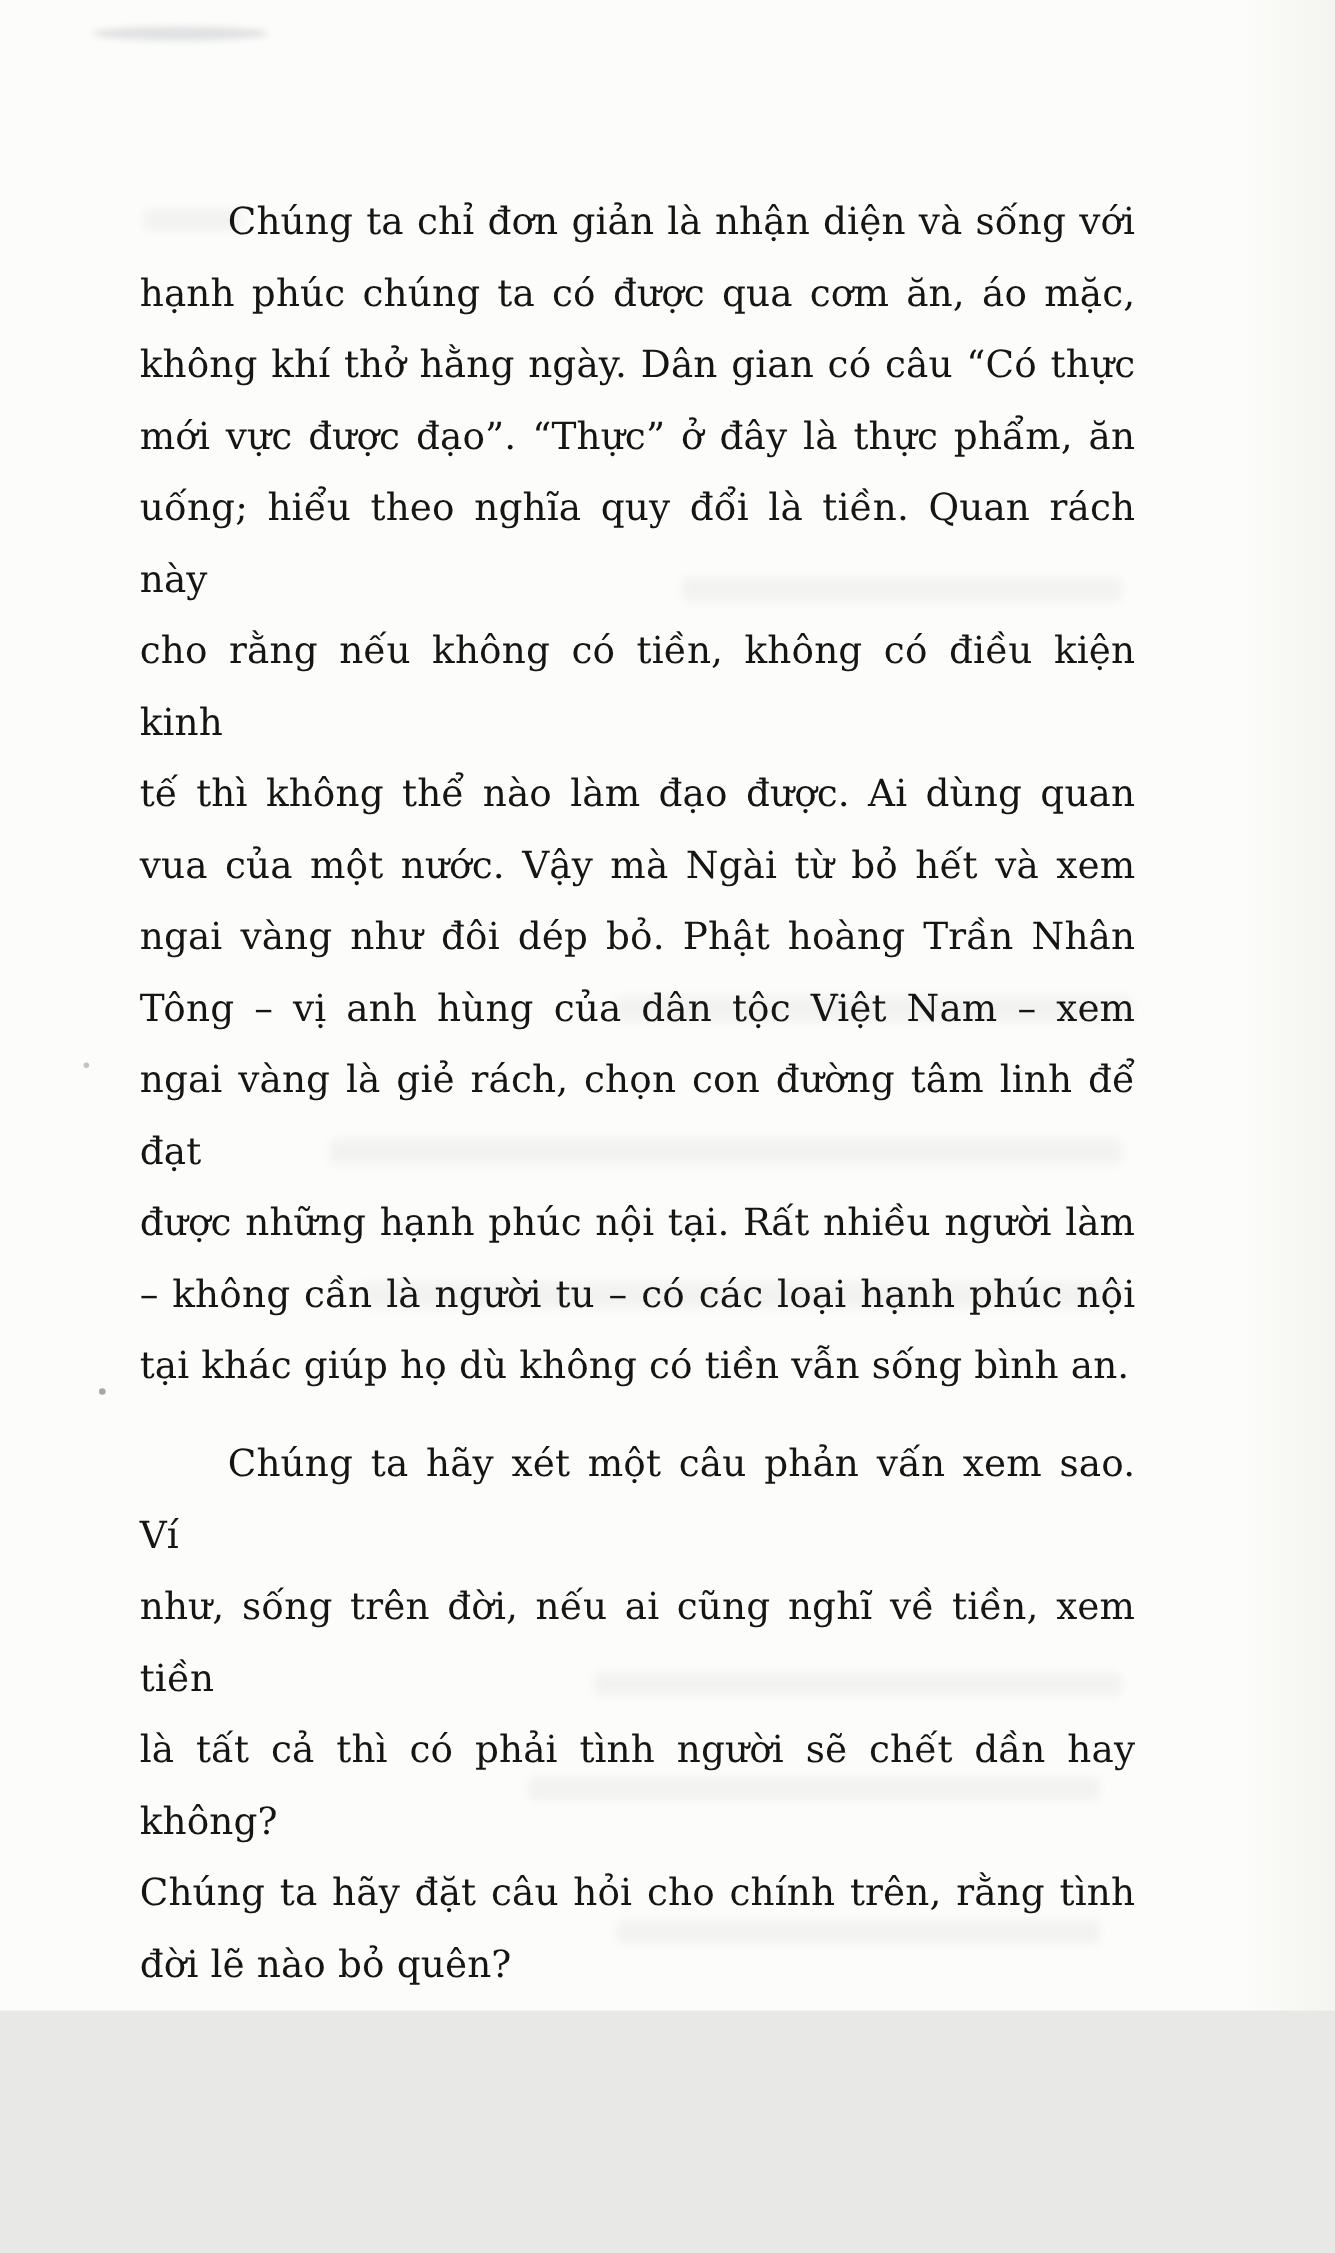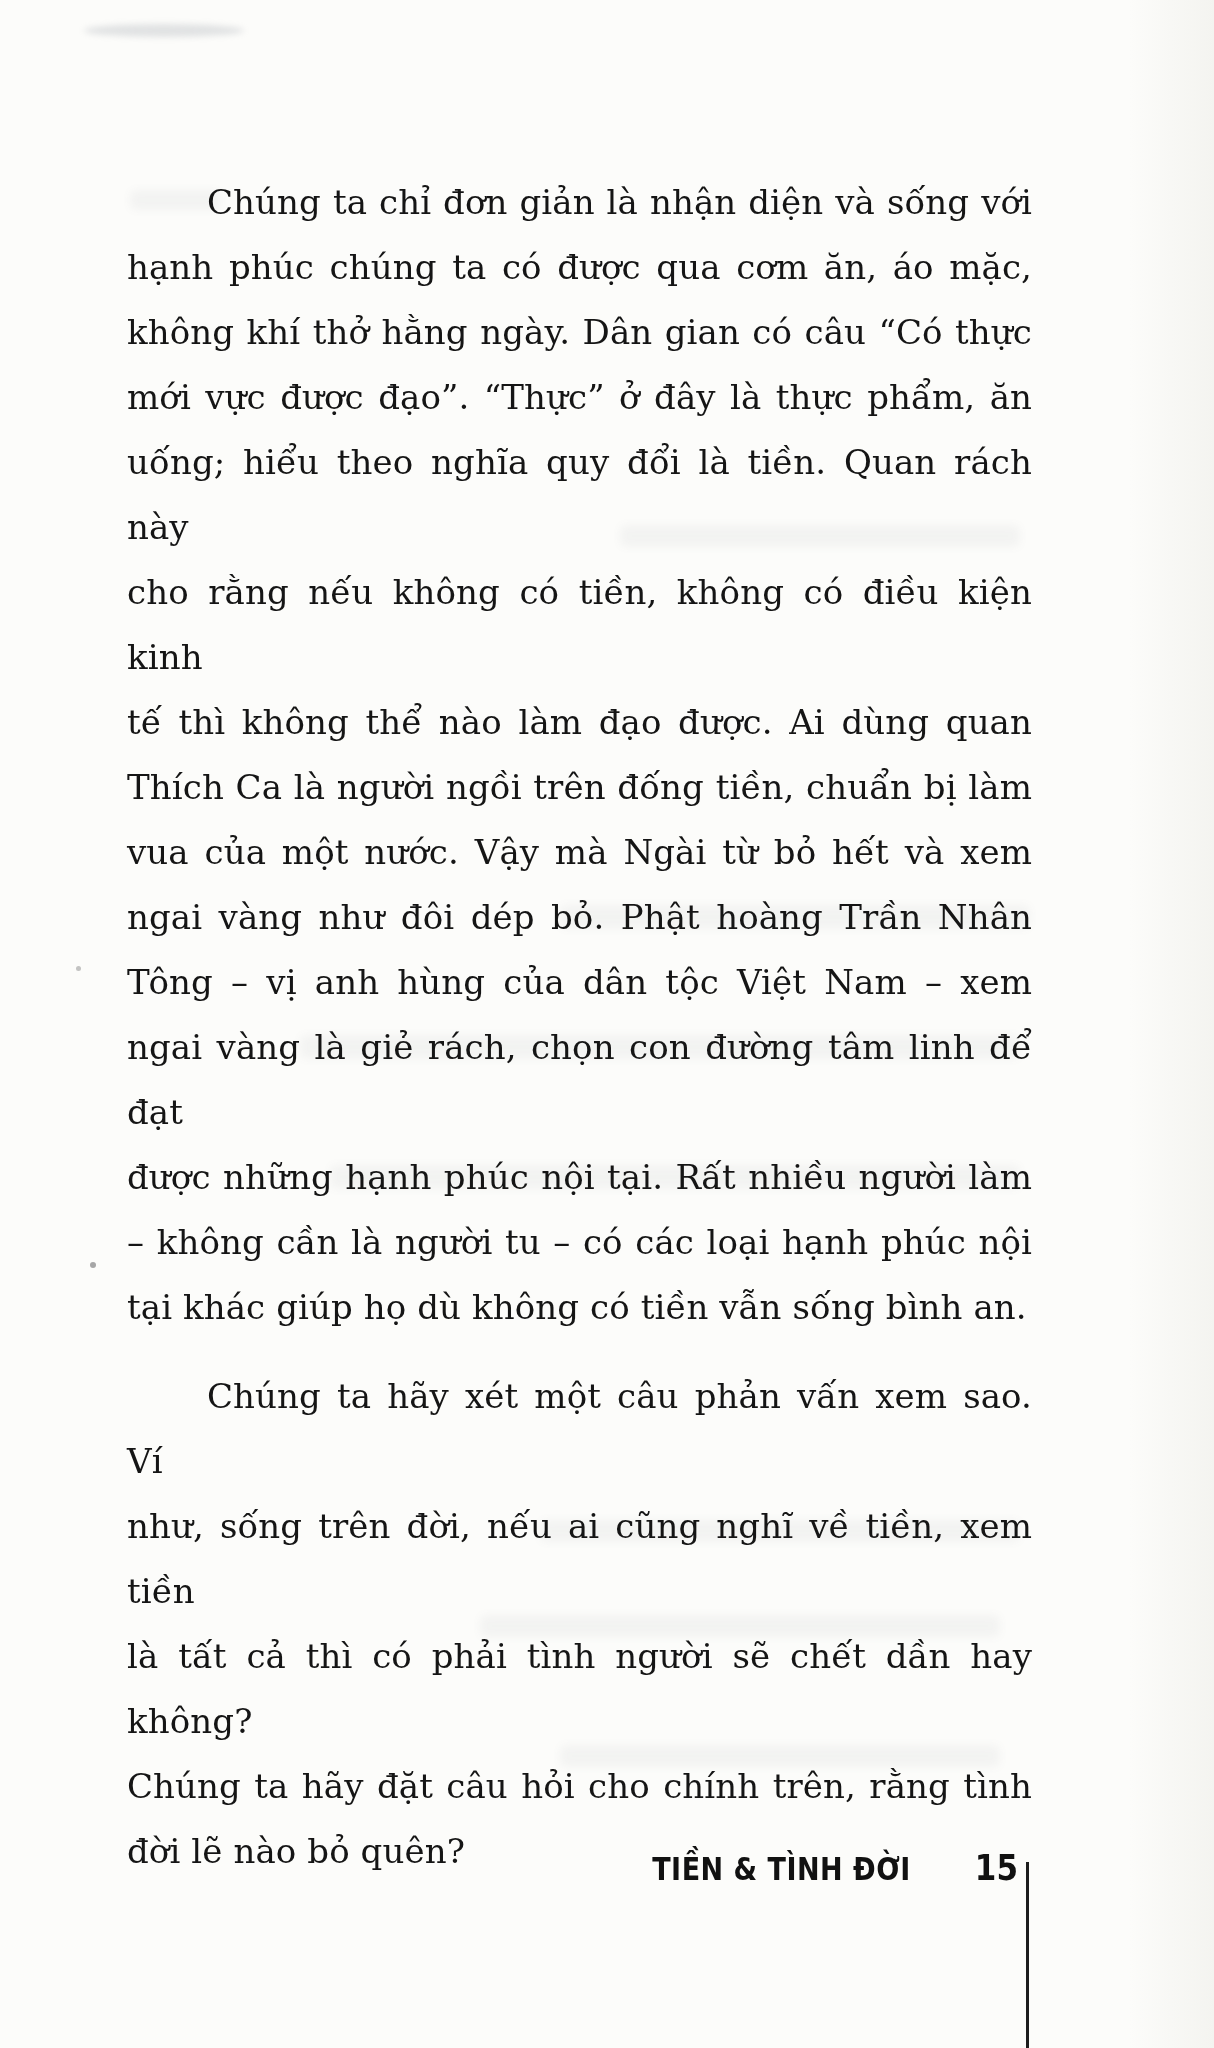--- a/index.html
+++ b/index.html
@@ -1,19 +1,19 @@
 <!DOCTYPE html>
 <html><head>
 <meta charset="utf-8">
 <style>
   html, body { margin: 0; padding: 0; background: #e8e8e6; }
   .page {
     position: relative;
     width: 1214px;
-    height: 2048px;
+    height: 1828px;
     margin: 0 auto;
     background: linear-gradient(90deg, #fcfcfa 0%, #fcfcfa 93%, #f4f4f0 100%);
     overflow: hidden;
     font-family: "DejaVu Serif", "Liberation Serif", serif;
   }
 
   
   .textblock {
     position: absolute;
     left: 127px;
@@ -110,21 +110,20 @@
   <div class="textblock">
 
     <div class="para">
       <div class="line first">Chúng ta chỉ đơn giản là nhận diện và sống với</div>
       <div class="line">hạnh phúc chúng ta có được qua cơm ăn, áo mặc,</div>
       <div class="line">không khí thở hằng ngày. Dân gian có câu “Có thực</div>
       <div class="line">mới vực được đạo”. “Thực” ở đây là thực phẩm, ăn</div>
       <div class="line">uống; hiểu theo nghĩa quy đổi là tiền. Quan rách này</div>
       <div class="line">cho rằng nếu không có tiền, không có điều kiện kinh</div>
       <div class="line">tế thì không thể nào làm đạo được. Ai dùng quan</div>
-      <div class="line">Thích Ca là người ngồi trên đống tiền, chuẩn bị làm</div>
       <div class="line">vua của một nước. Vậy mà Ngài từ bỏ hết và xem</div>
       <div class="line">ngai vàng như đôi dép bỏ. Phật hoàng Trần Nhân</div>
       <div class="line">Tông – vị anh hùng của dân tộc Việt Nam – xem</div>
       <div class="line">ngai vàng là giẻ rách, chọn con đường tâm linh để đạt</div>
       <div class="line">được những hạnh phúc nội tại. Rất nhiều người làm</div>
       <div class="line">– không cần là người tu – có các loại hạnh phúc nội</div>
       <div class="line plast">tại khác giúp họ dù không có tiền vẫn sống bình an.</div>
     </div>
 
     <div class="para">

